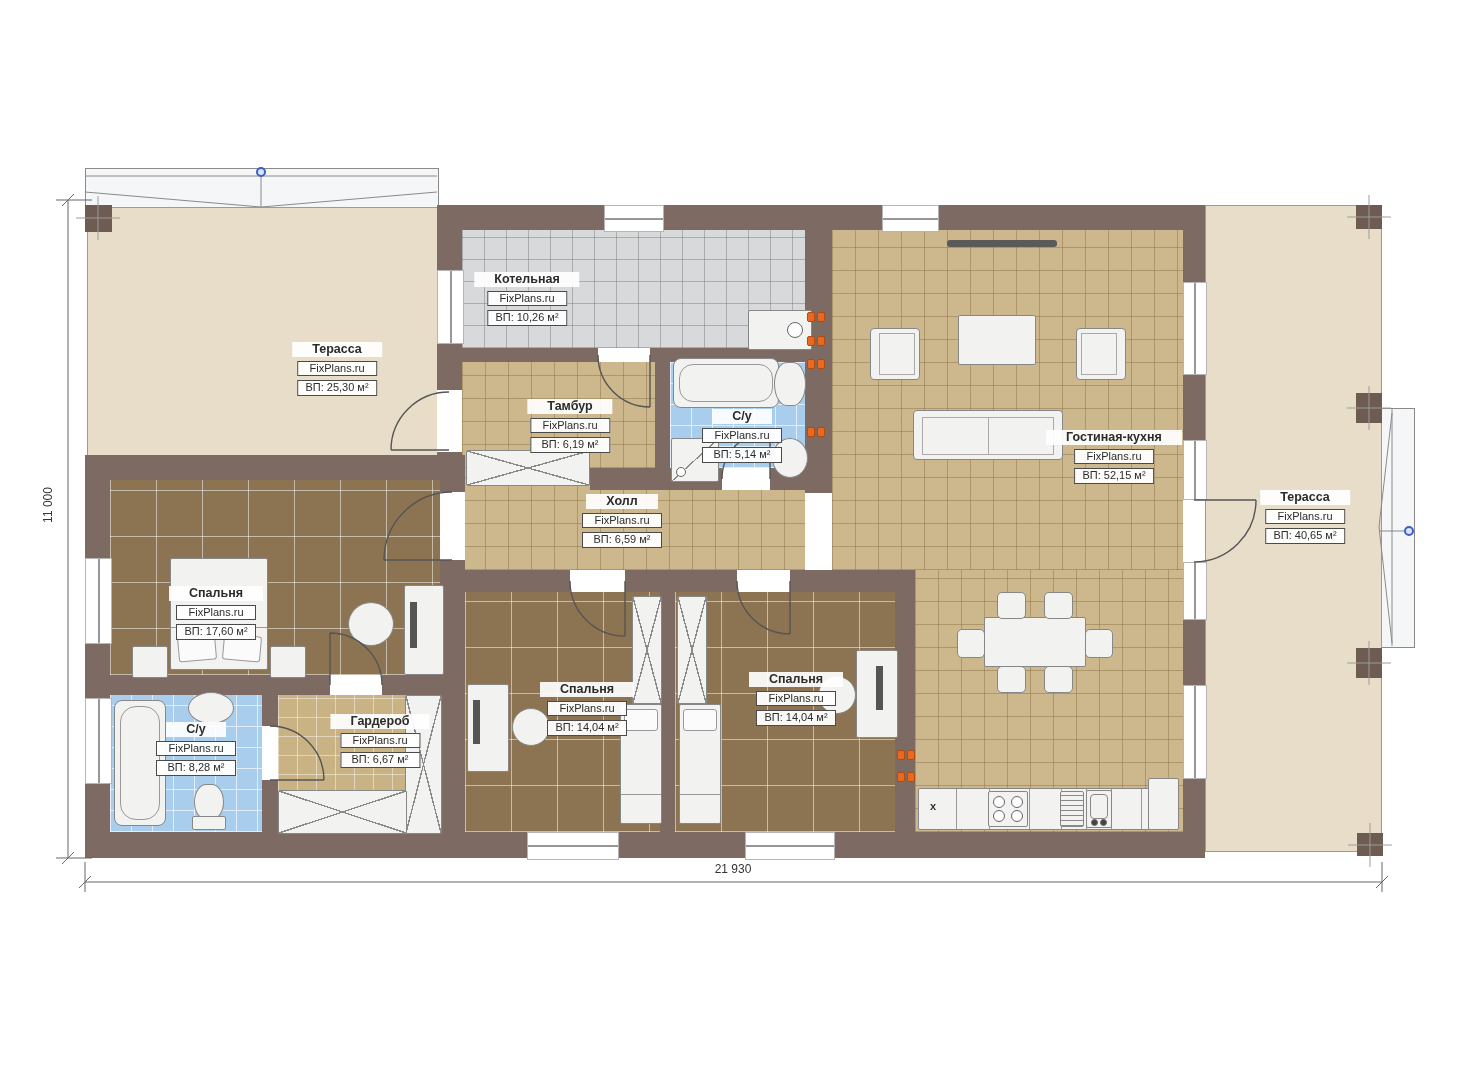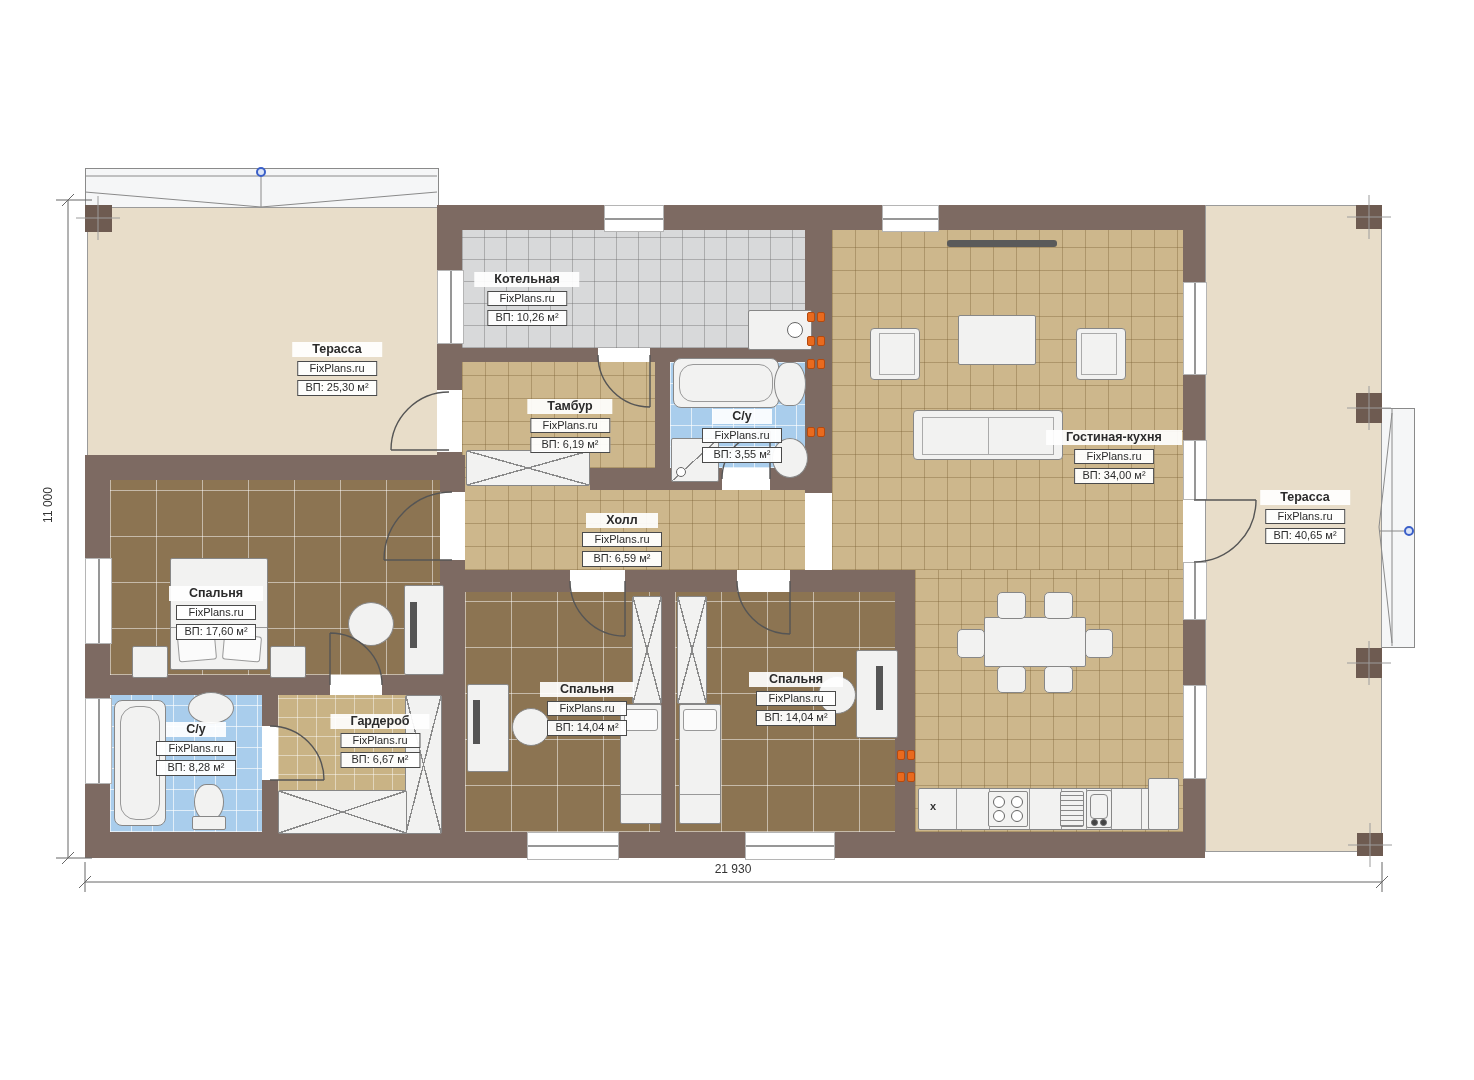--- a/index.html
+++ b/index.html
@@ -294,33 +294,33 @@
     <div><span class="rl-box">ВП: 10,26 м²</span></div>
   </div>
   <div class="room-label" style="left:570px;top:395px;">
     <div class="rl-name">Тамбур</div>
     <div><span class="rl-box">FixPlans.ru</span></div>
     <div><span class="rl-box">ВП: 6,19 м²</span></div>
   </div>
   <div class="room-label" style="left:742px;top:405px;">
     <div class="rl-name">С/у</div>
     <div><span class="rl-box">FixPlans.ru</span></div>
-    <div><span class="rl-box">ВП: 3,55 м²</span></div>
+    <div><span class="rl-box">ВП: 5,14 м²</span></div>
   </div>
   <div class="room-label" style="left:1114px;top:426px;">
     <div class="rl-name">Гостиная-кухня</div>
     <div><span class="rl-box">FixPlans.ru</span></div>
-    <div><span class="rl-box">ВП: 34,00 м²</span></div>
+    <div><span class="rl-box">ВП: 52,15 м²</span></div>
   </div>
   <div class="room-label" style="left:1305px;top:486px;">
     <div class="rl-name">Терасса</div>
     <div><span class="rl-box">FixPlans.ru</span></div>
     <div><span class="rl-box">ВП: 40,65 м²</span></div>
   </div>
-  <div class="room-label" style="left:622px;top:509px;">
+  <div class="room-label" style="left:622px;top:490px;">
     <div class="rl-name">Холл</div>
     <div><span class="rl-box">FixPlans.ru</span></div>
     <div><span class="rl-box">ВП: 6,59 м²</span></div>
   </div>
   <div class="room-label" style="left:216px;top:582px;">
     <div class="rl-name">Спальня</div>
     <div><span class="rl-box">FixPlans.ru</span></div>
     <div><span class="rl-box">ВП: 17,60 м²</span></div>
   </div>
   <div class="room-label" style="left:196px;top:718px;">

